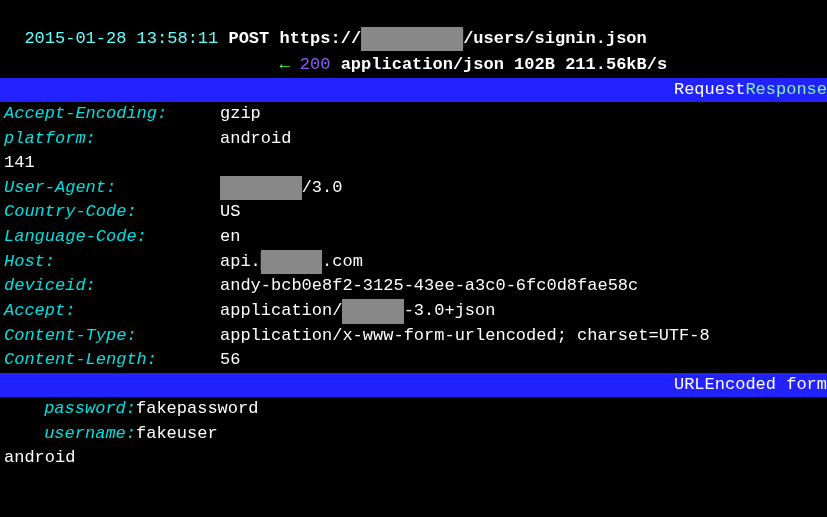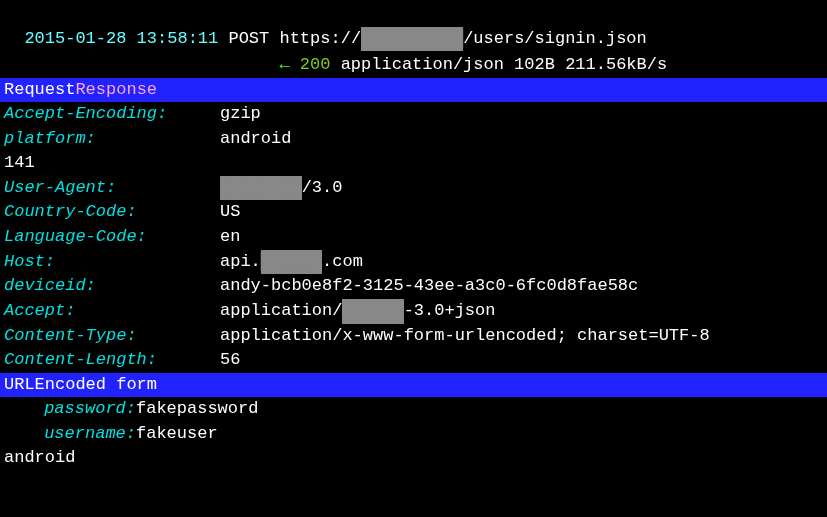--- a/index.html
+++ b/index.html
@@ -10,35 +10,35 @@
       width: 827px;
       height: 517px;
       overflow: hidden;
       line-height: 1.45;
     }
     .topline1, .topline2 {
       padding: 2px 4px 0 4px;
       white-space: pre;
     }
     .ts { color: #66ffff; }
-    .wh { color: #fff; }
-    .grn { color: #84cc16; }
+    .wh { color: #fff; font-weight: bold; }
+    .grn { color: #8b5cf6; }
     .arrow { color: #44ff44; }
     .redact { background: #888; color: #888; display: inline-block; }
     .sectionbar {
       background: #2222ff;
       color: #fff;
       display: flex;
-      justify-content: flex-start;
+      justify-content: flex-end;
       padding: 0 0 0 4px;
       height: 24px;
       line-height: 24px;
     }
     .sectionbar .dim {
-      color: #f9a8d4;
+      color: #86efac;
     }
     .kv {
       display: flex;
       padding: 0 4px;
     }
     .kv .k {
       color: #00e0e0;
       white-space: pre;
       font-style: italic;
     }

